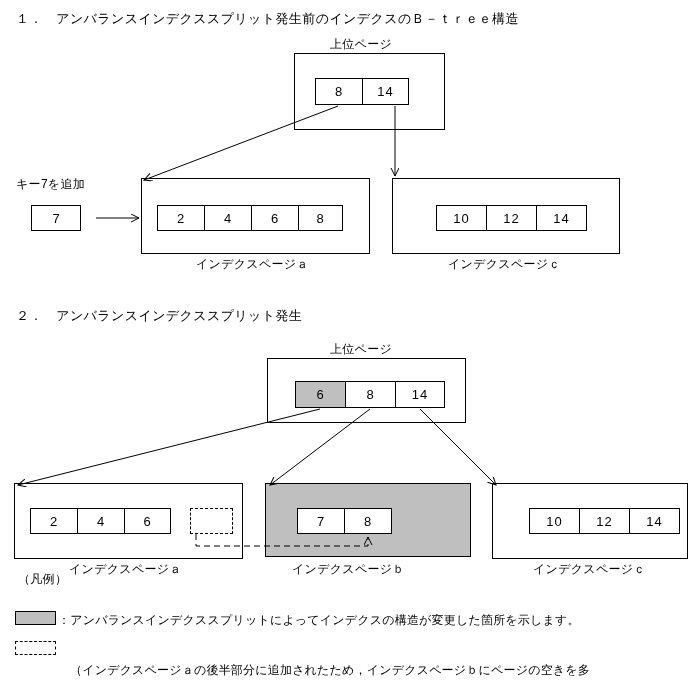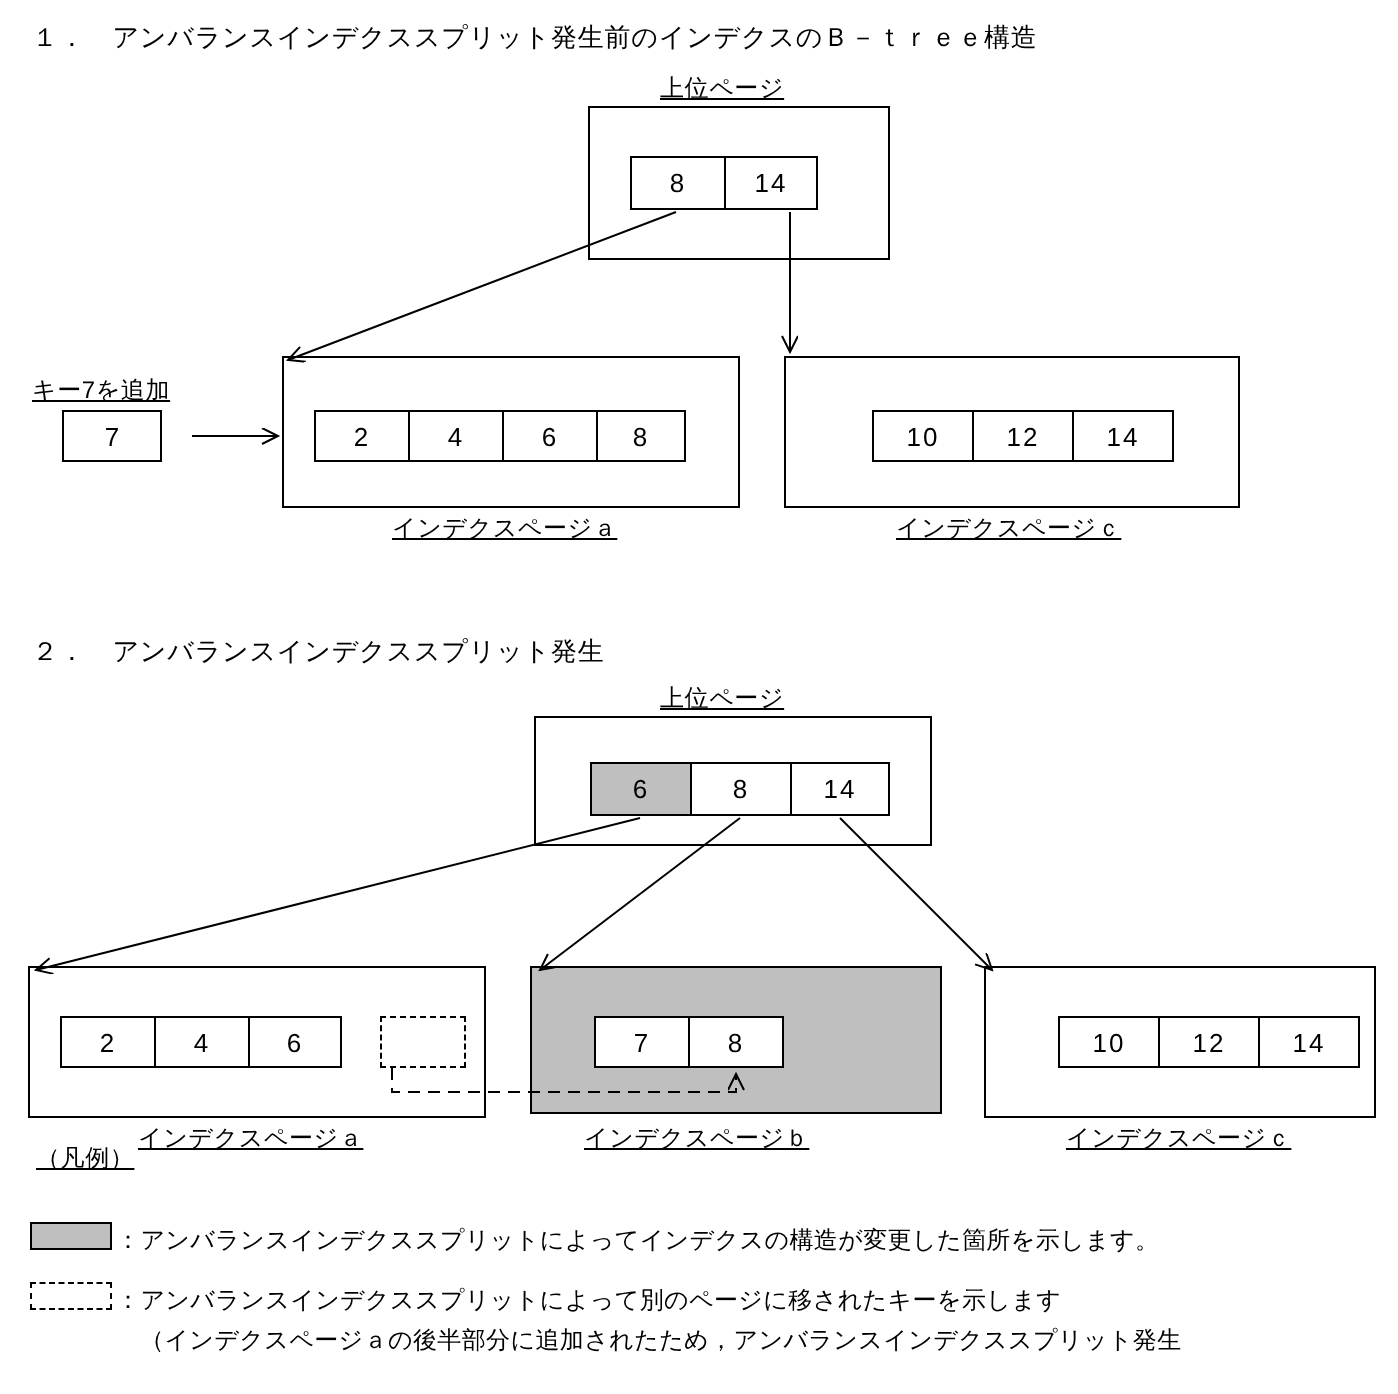--- a/index.html
+++ b/index.html
@@ -21,21 +21,20 @@
     white-space: pre;
     line-height: 1.0;
   }
   .heading {
     font-size: 13px;
     letter-spacing: 0.4px;
   }
   .caption {
     font-size: 12px;
     letter-spacing: 0.3px;
-    text-decoration: underline;
   }
   .legend-text {
     font-size: 12px;
     letter-spacing: 0.2px;
     line-height: 16px;
   }
   
   .page-box {
     position: absolute;
     border: 1px solid #000;
@@ -113,41 +112,41 @@
 
   <div class="txt caption" style="left:330px; top:38px;">上位ページ</div>
 
   <div class="page-box" style="left:294px; top:53px; width:151px; height:77px;"></div>
 
   <div class="cells" style="left:315px; top:78px; height:27px;">
     <div class="cell" style="width:47px;">8</div>
     <div class="cell" style="width:47px;">14</div>
   </div>
 
-  <div class="txt caption" style="left:16px; top:178px;margin-top:11px;">キー7を追加</div>
+  <div class="txt caption" style="left:16px; top:178px;">キー7を追加</div>
   <div class="single-box" style="left:31px; top:205px; width:50px; height:26px;">7</div>
 
   <div class="page-box" style="left:141px; top:178px; width:229px; height:76px;"></div>
   <div class="cells" style="left:157px; top:205px; height:26px;">
     <div class="cell" style="width:47px;">2</div>
     <div class="cell" style="width:47px;">4</div>
     <div class="cell" style="width:47px;">6</div>
     <div class="cell" style="width:45px;">8</div>
   </div>
   <div class="txt caption" style="left:196px; top:258px;">インデクスページａ</div>
 
   <div class="page-box" style="left:392px; top:178px; width:228px; height:76px;"></div>
   <div class="cells" style="left:436px; top:205px; height:26px;">
     <div class="cell" style="width:50px;">10</div>
     <div class="cell" style="width:50px;">12</div>
     <div class="cell" style="width:51px;">14</div>
   </div>
   <div class="txt caption" style="left:448px; top:258px;">インデクスページｃ</div>
 
-  <div class="txt heading" style="left:16px; top:320px;font-family:Liberation Mono, monospace;">２．　アンバランスインデクススプリット発生</div>
+  <div class="txt heading" style="left:16px; top:309px;">２．　アンバランスインデクススプリット発生</div>
 
   <div class="txt caption" style="left:330px; top:343px;">上位ページ</div>
 
   <div class="page-box" style="left:267px; top:358px; width:199px; height:65px;"></div>
   <div class="cells" style="left:295px; top:381px; height:27px;">
     <div class="cell gray" style="width:50px;">6</div>
     <div class="cell" style="width:50px;">8</div>
     <div class="cell" style="width:50px;">14</div>
   </div>
 
@@ -174,22 +173,21 @@
     <div class="cell" style="width:51px;">14</div>
   </div>
   <div class="txt caption" style="left:533px; top:563px;">インデクスページｃ</div>
 
   <div class="txt caption" style="left:18px; top:573px;">（凡例）</div>
 
   <div class="swatch-gray" style="left:15px; top:611px; width:41px; height:14px;"></div>
   <div class="txt legend-text" style="left:58px; top:612px;font-family:Liberation Serif, serif;">：アンバランスインデクススプリットによってインデクスの構造が変更した箇所を示します。</div>
 
   <div class="swatch-dashed" style="left:15px; top:641px; width:41px; height:14px;"></div>
-  <div class="txt legend-text" style="left:58px; top:642px;">：アンバランスインデクススプリットによって別のページに移されたキーを示します</div>
-  <div class="txt legend-text" style="left:70px; top:662px;">（インデクスページａの後半部分に追加されたため，アンバランスインデクススプリット発生</div>
+  <div class="txt legend-text" style="left:70px; top:662px;">（インデクスページａの後半部分に追加されたため，インデクスページｂにページの空きを多</div>
 
   <svg class="overlay" viewBox="0 0 699 697">
     <defs>
       <marker id="arrowOpen" markerWidth="12" markerHeight="12" refX="9" refY="4" orient="auto" markerUnits="userSpaceOnUse">
         <path d="M1,0 L9,4 L1,8" fill="none" stroke="#000" stroke-width="1"></path>
       </marker>
     </defs>
 
     <line x1="338" y1="106" x2="144" y2="180" stroke="#000" stroke-width="1" fill="none" marker-end="url(#arrowOpen)"></line>
 

